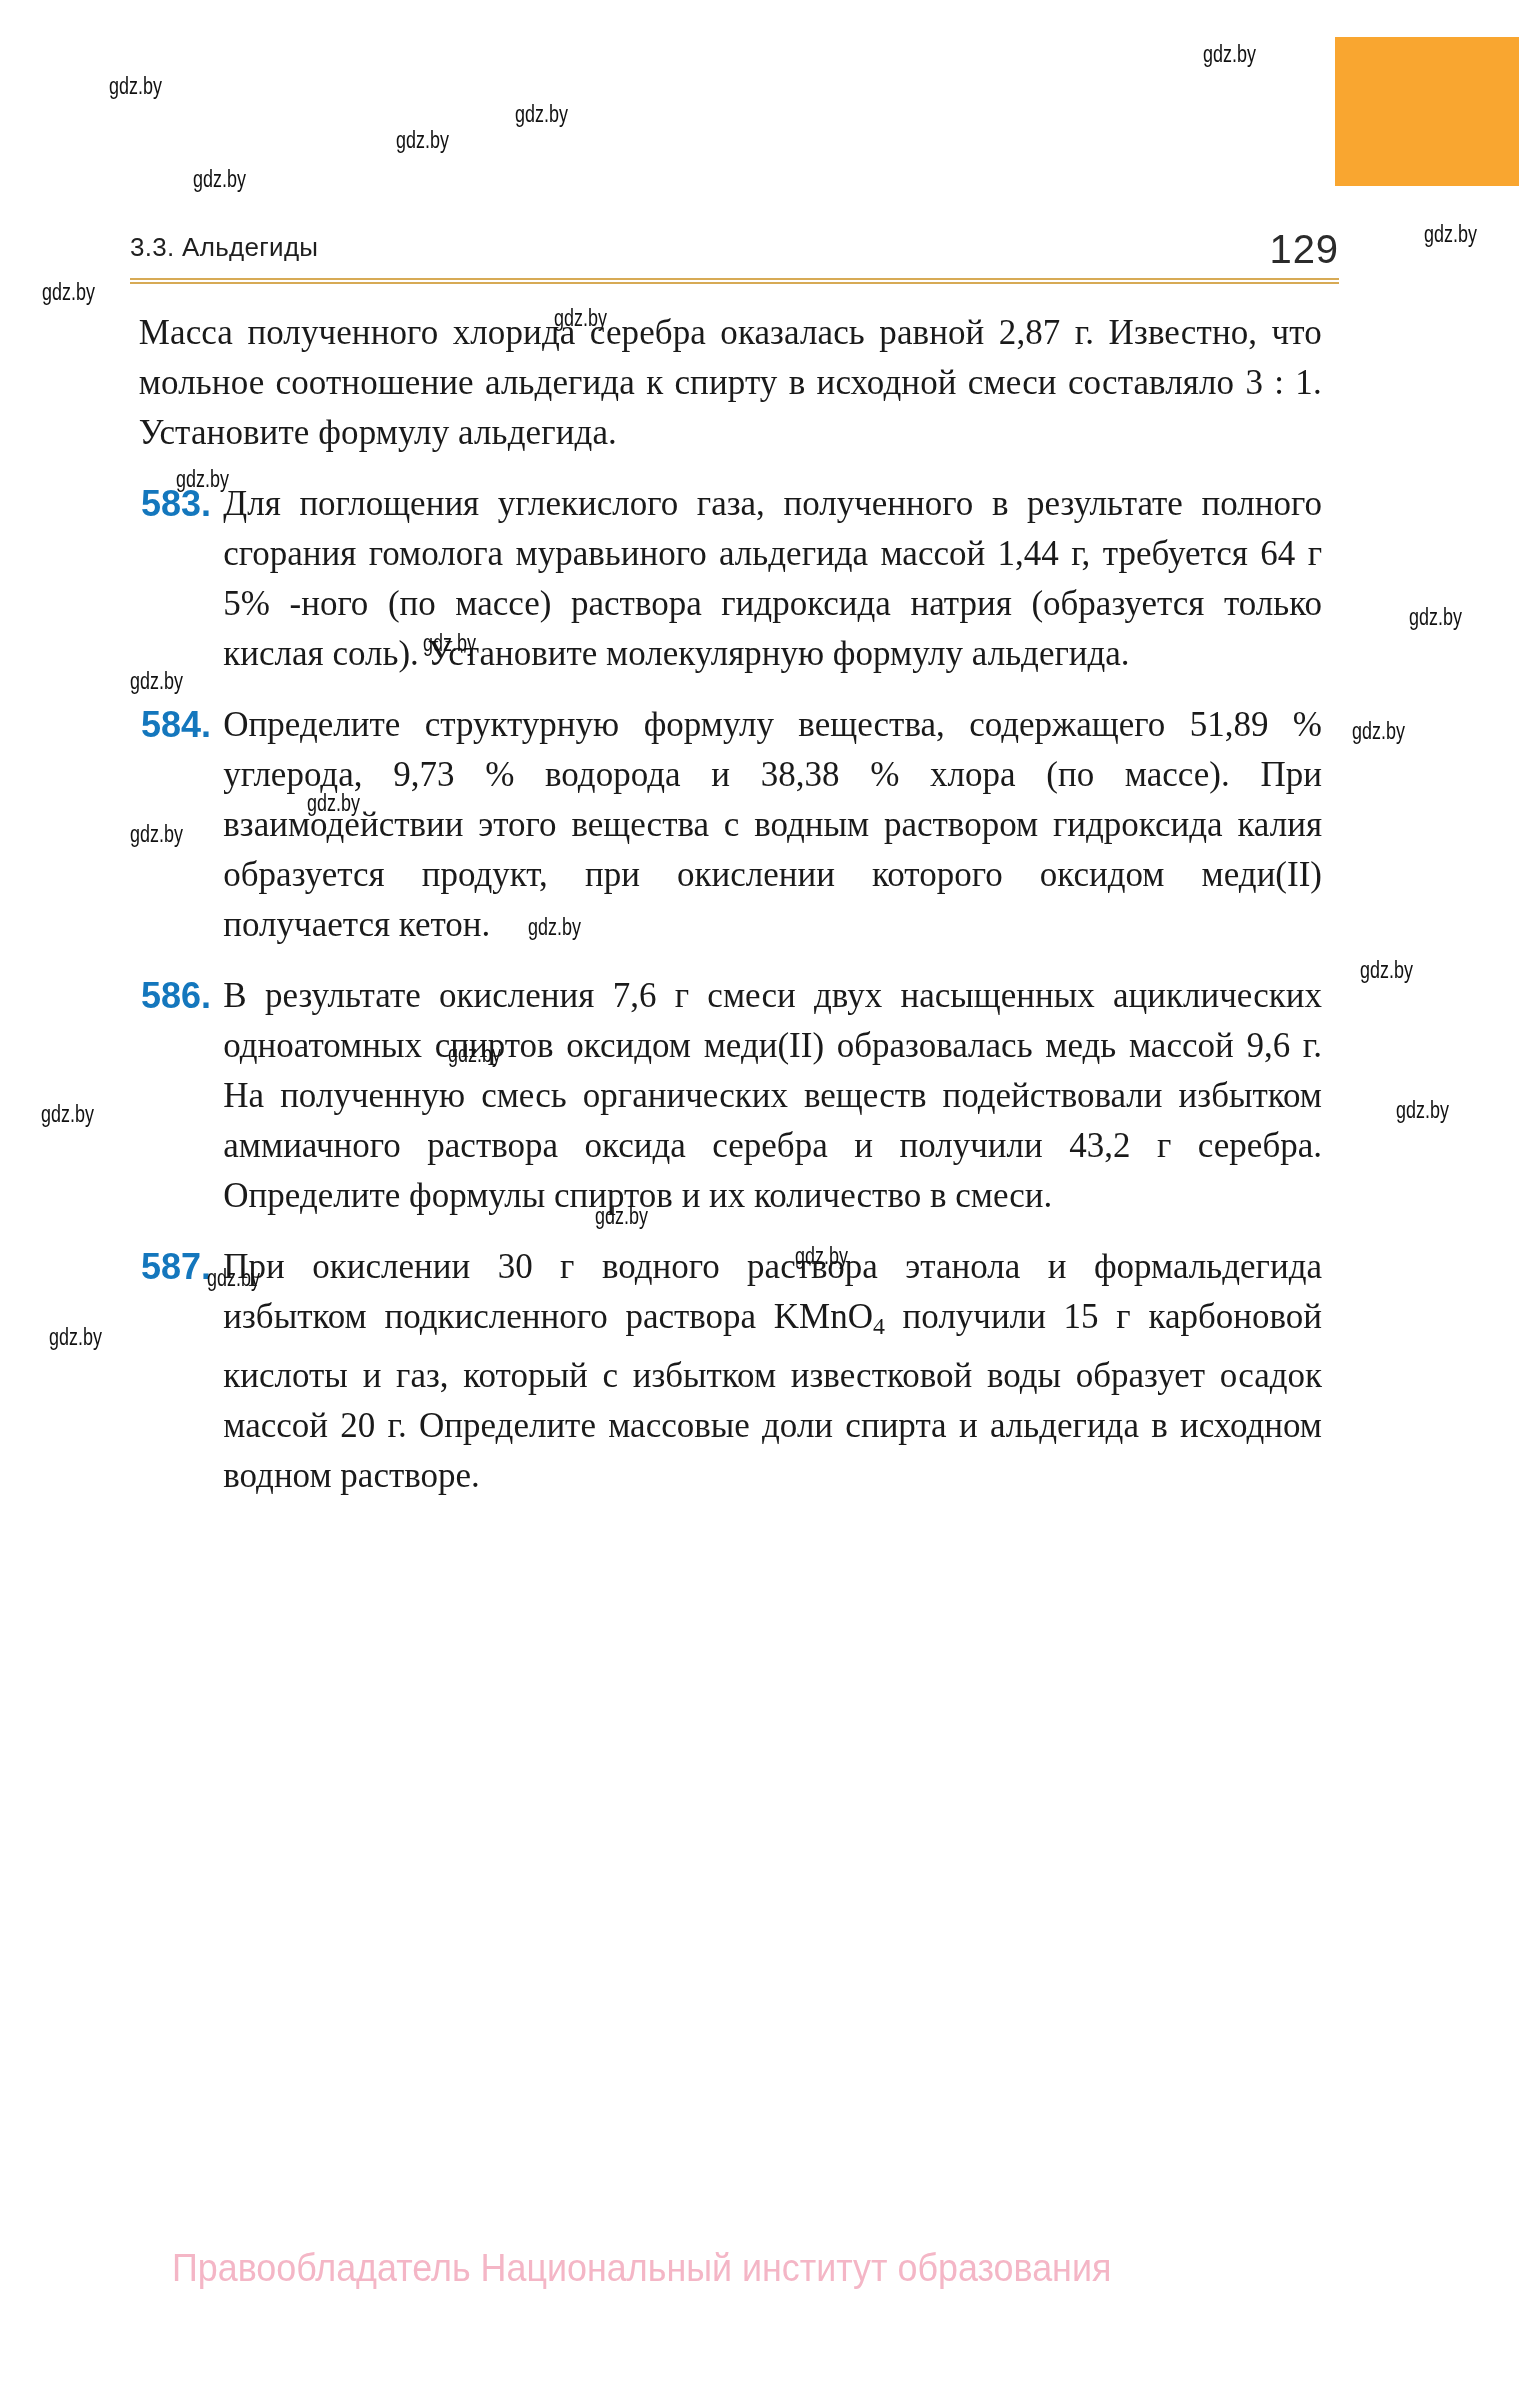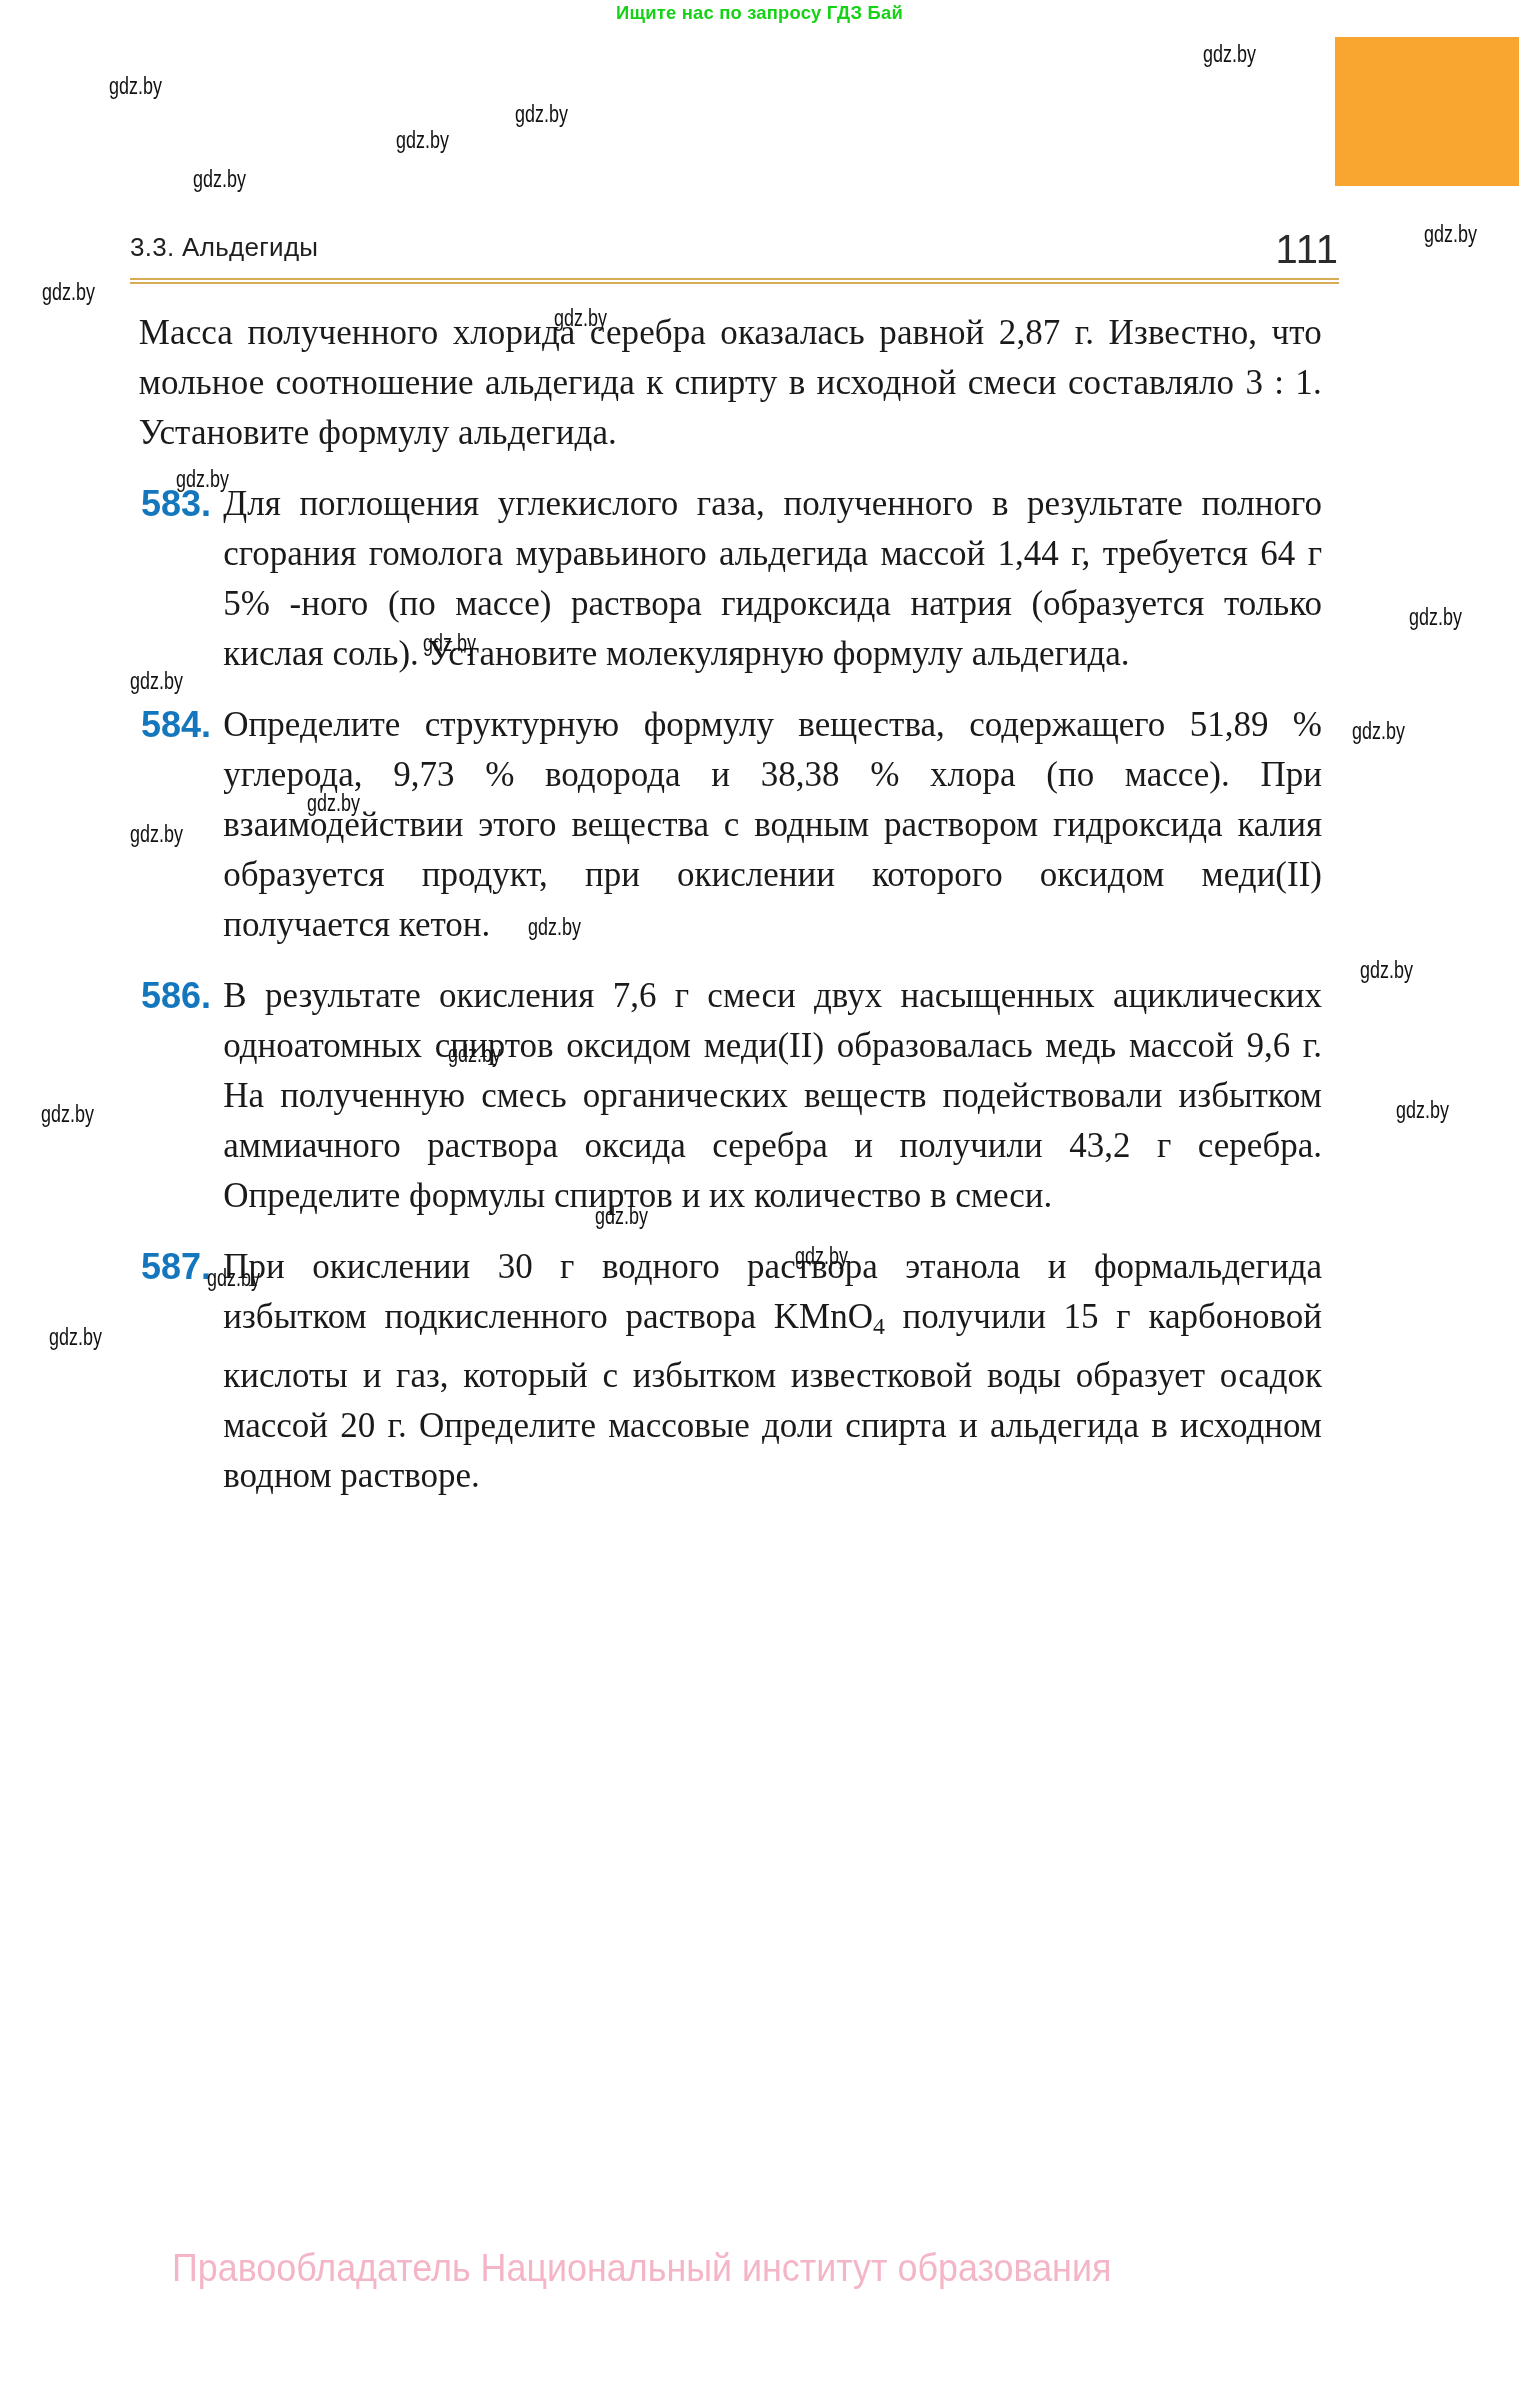--- a/index.html
+++ b/index.html
@@ -182,27 +182,26 @@
     color: #1f41c4;
     white-space: nowrap;
     letter-spacing: 0.4px;
   }
 </style>
 </head>
 <body>
 
 <div id="page">
 
-  <div class="promo-banner">Ищите нас по запросу ГДЗ Бай</div>
 
   <div class="edge-tab"></div>
 
   <div class="running-head">
     <div class="section-title">3.3.  Альдегиды</div>
-    <div class="page-number">111</div>
+    <div class="page-number">129</div>
   </div>
   <div class="rule-double">
     <div class="r1"></div>
     <div class="r2"></div>
   </div>
 
   <div class="body-col">
 
     <p class="para intro">Масса полученного хлорида серебра оказалась равной 2,87 г. Известно, что мольное соотношение альдегида к спирту в исходной смеси составляло 3 : 1. Установите формулу альдегида.</p>
 

